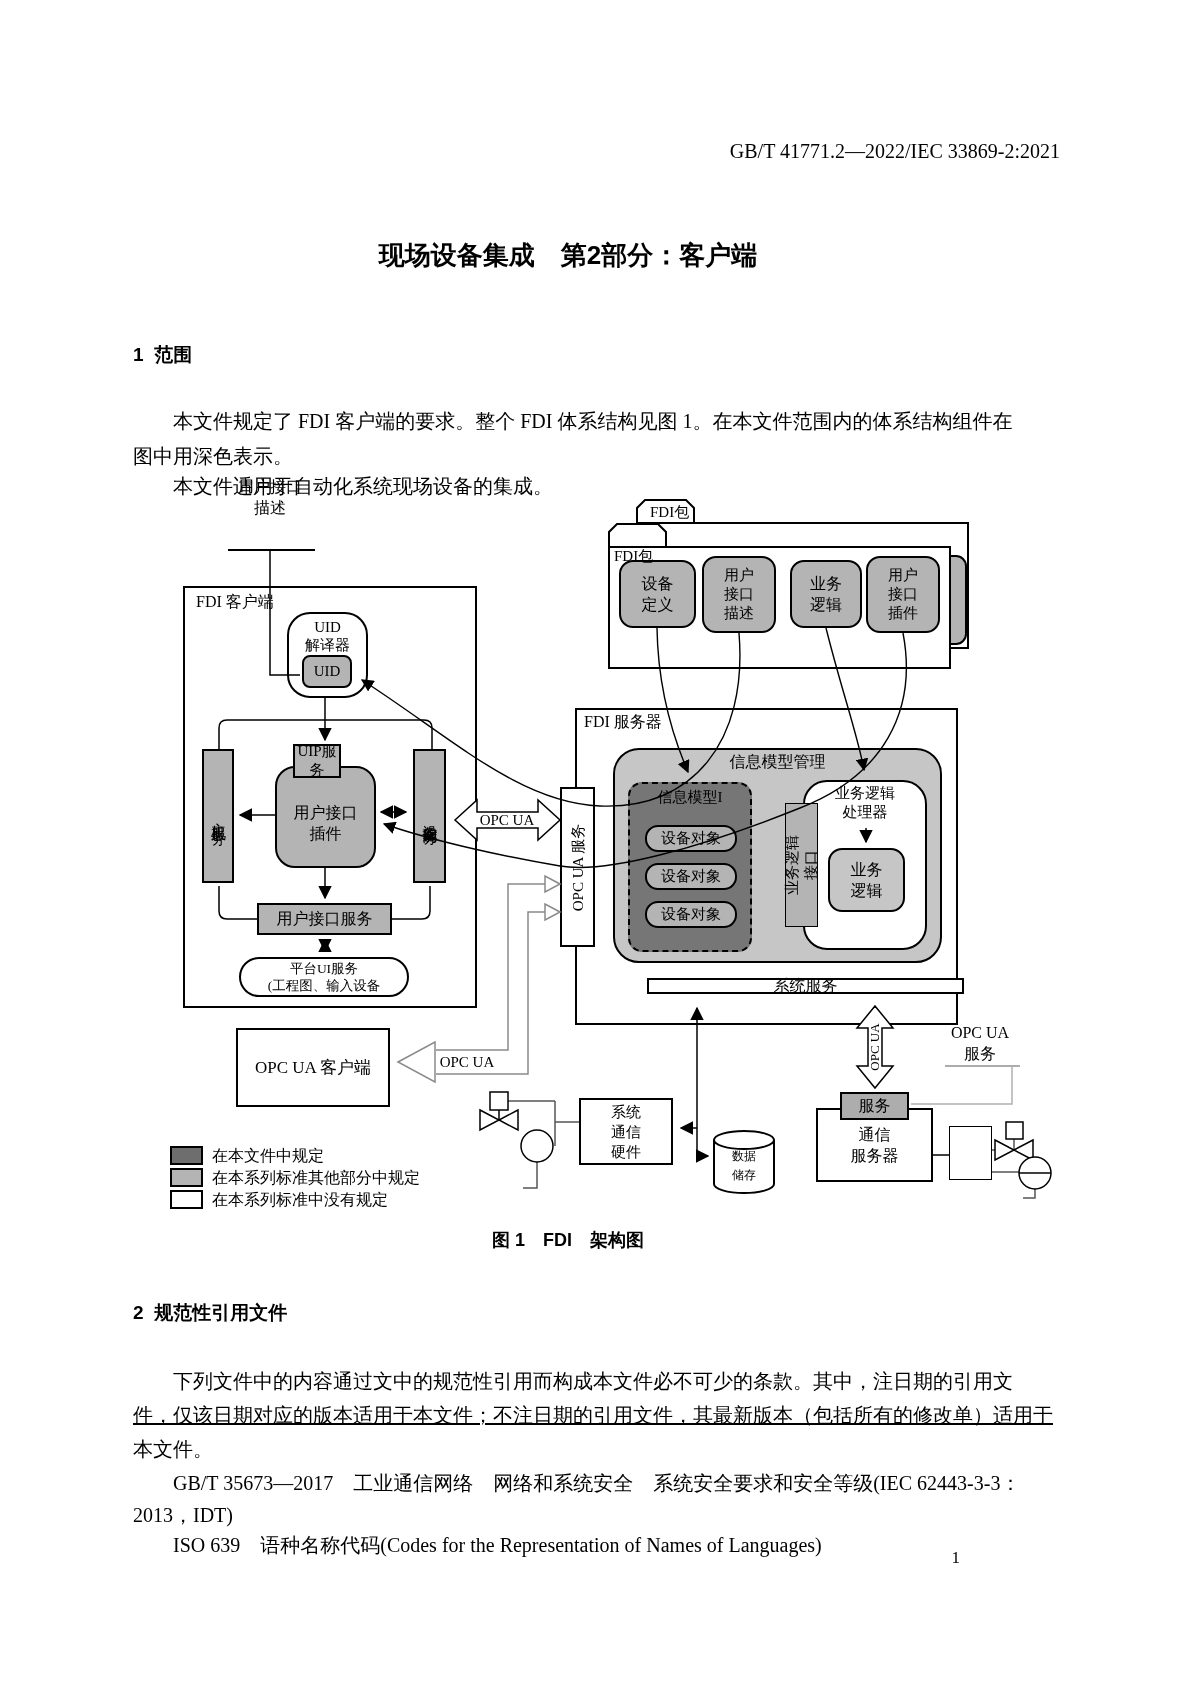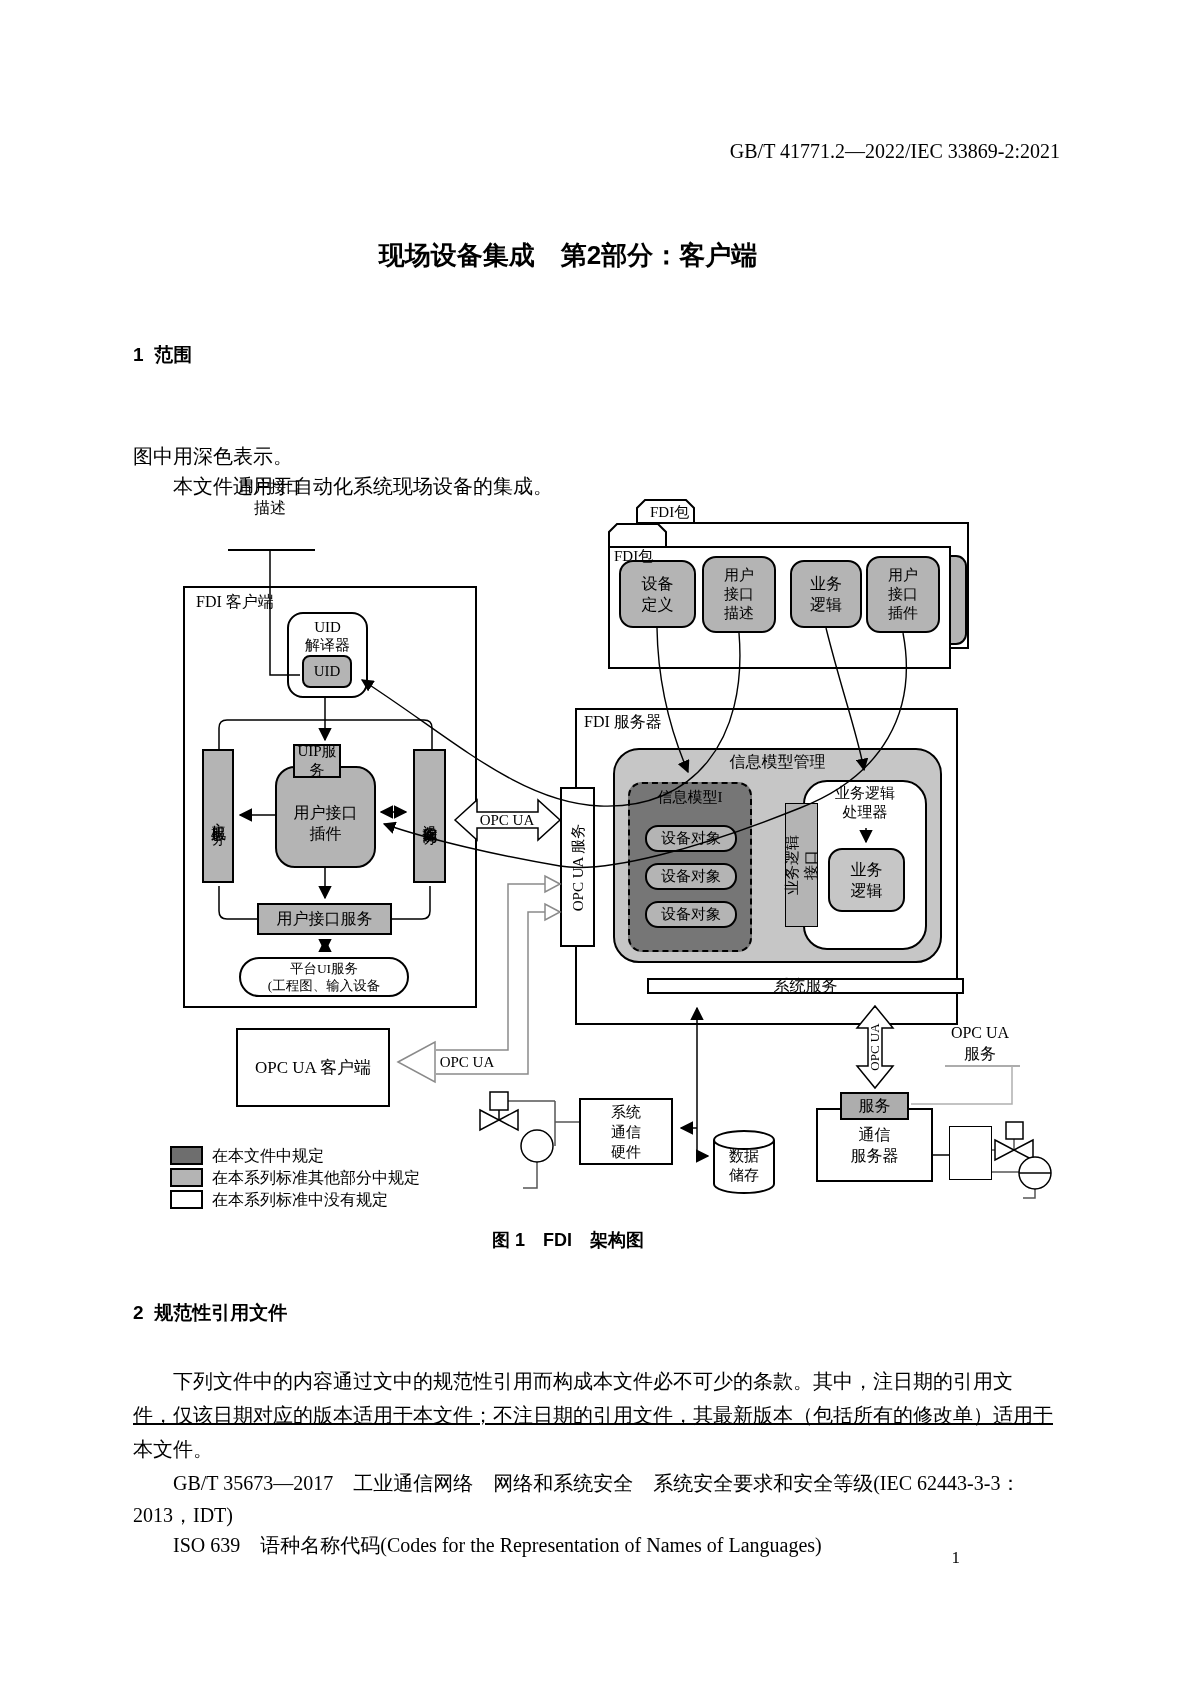--- a/index.html
+++ b/index.html
@@ -25,20 +25,21 @@
 <body>
 
 <div class="page">
 
   <div class="lbl" style="left:600px;top:140px;width:460px;text-align:right;font-size:20px;">GB/T 41771.2—2022/IEC 33869-2:2021</div>
   <div class="lbl sans" style="left:133px;top:238px;width:870px;text-align:center;font-size:26px;font-weight:bold;">现场设备集成　第2部分：客户端</div>
 
   <div class="lbl sans" style="left:133px;top:342px;font-size:19px;font-weight:bold;">
     <span>1</span>&nbsp;&nbsp;<span>范围</span>
   </div>
+  <div class="bodyline indent" style="top:408px;">本文件规定了 FDI 客户端的要求。整个 FDI 体系结构见图 1。在本文件范围内的体系结构组件在</div>
   <div class="bodyline" style="top:443px;">图中用深色表示。</div>
   <div class="bodyline indent" style="top:473px;">本文件适用于自动化系统现场设备的集成。</div>
 
   <svg class="svg-under" width="1191" height="1684" viewBox="0 0 1191 1684">
     <path d="M637,523 V508 L645,500 H686 L694,508 V523" fill="#fff" stroke="#000" stroke-width="2"></path>
     <rect x="637" y="523" width="331" height="125" fill="#fff" stroke="#000" stroke-width="2"></rect>
     <rect x="934" y="556" width="32" height="88" rx="10" fill="#b4b4b4" stroke="#000" stroke-width="2"></rect>
     <path d="M609,547 V532 L617,524 H658 L666,532 V547" fill="#fff" stroke="#000" stroke-width="2"></path>
     <rect x="609" y="547" width="341" height="121" fill="#fff" stroke="#000" stroke-width="2"></rect>
   </svg>
@@ -50,21 +51,21 @@
   <div class="box" style="left:803px;top:780px;width:124px;height:170px;border-radius:24px;"></div>
   <div class="box dark" style="left:628px;top:782px;width:124px;height:170px;border:2px dashed #000;border-radius:14px;"></div>
   <div class="box gray ctr" style="left:645px;top:825px;width:92px;height:27px;border-radius:13px;font-size:15px;">设备对象</div>
   <div class="box gray ctr" style="left:645px;top:863px;width:92px;height:27px;border-radius:13px;font-size:15px;">设备对象</div>
   <div class="box gray ctr" style="left:645px;top:901px;width:92px;height:27px;border-radius:13px;font-size:15px;">设备对象</div>
   <div class="box gray" style="left:785px;top:803px;width:33px;height:124px;border-width:1.5px;"></div>
   <div class="box lgray" style="left:828px;top:848px;width:77px;height:64px;border-radius:14px;"></div>
   <div class="box ctr" style="left:615px;top:978px;width:317px;height:16px;font-size:16px;margin-left:32px;">系统服务</div>
   <div class="box" style="left:560px;top:787px;width:35px;height:160px;"></div>
 
-  <div class="box" style="left:287px;top:612px;width:81px;height:86px;border-radius:16px;text-decoration:underline;">
+  <div class="box" style="left:287px;top:612px;width:81px;height:86px;border-radius:23px;text-decoration:underline;">
     <div class="pre" style="position:absolute;left:0;top:4px;width:100%;text-align:center;font-size:15px;line-height:18px;">UID
 解译器</div>
     <div class="gray ctr" style="position:absolute;left:13px;top:41px;width:50px;height:33px;border:2px solid #000;border-radius:8px;font-size:15px;box-sizing:border-box;">UID</div>
   </div>
   <div class="box gray ctr vtext" style="left:202px;top:749px;width:32px;height:134px;font-size:15px;">主机服务</div>
   <div class="box gray" style="left:275px;top:766px;width:101px;height:102px;border-radius:20px;">
     <div class="pre" style="position:absolute;left:0;top:34px;width:100%;text-align:center;font-size:16px;line-height:21px;">用户接口
 插件</div>
   </div>
   <div class="box gray ctr" style="left:293px;top:744px;width:48px;height:34px;font-size:15px;">UIP服务</div>
@@ -180,21 +181,21 @@
   <div class="lbl rot pre ctr" style="left:740px;top:845px;width:124px;height:40px;font-size:15px;line-height:19px;">业务逻辑
 接口</div>
   <div class="lbl rot ctr" style="left:498px;top:858px;width:160px;height:19px;font-size:15px;">OPC UA 服务</div>
   <div class="lbl ctr" style="left:462px;top:811px;width:90px;height:18px;font-size:15px;">OPC UA</div>
   <div class="lbl ctr" style="left:428px;top:1053px;width:78px;height:18px;font-size:15px;">OPC UA</div>
   <div class="lbl rot ctr" style="left:835px;top:1039px;width:80px;height:16px;font-size:13px;">OPC UA</div>
   <div class="lbl" style="left:650px;top:503px;font-size:15px;">FDI包</div>
   <div class="lbl" style="left:614px;top:547px;font-size:15px;">FDI包</div>
   <div class="lbl pre" style="left:940px;top:1022px;width:80px;text-align:center;font-size:16px;line-height:21px;">OPC UA
 服务</div>
-  <div class="lbl pre ctr" style="left:714px;top:1146px;width:60px;height:40px;font-size:15px;line-height:19px;">数据
+  <div class="lbl pre ctr" style="left:714px;top:1146px;width:60px;height:40px;font-size:12px;line-height:19px;">数据
 储存</div>
 
   <div class="lbl sans" style="left:133px;top:1228px;width:870px;text-align:center;font-size:18px;font-weight:bold;">图 1　FDI　架构图</div>
 
   <div class="lbl sans" style="left:133px;top:1300px;font-size:19px;font-weight:bold;">
     <span>2</span>&nbsp;&nbsp;<span>规范性引用文件</span>
   </div>
   <div class="bodyline indent" style="top:1368px;">下列文件中的内容通过文中的规范性引用而构成本文件必不可少的条款。其中，注日期的引用文</div>
   <div class="bodyline" style="top:1402px;text-decoration:underline;">件，仅该日期对应的版本适用于本文件；不注日期的引用文件，其最新版本（包括所有的修改单）适用于</div>
   <div class="bodyline" style="top:1436px;">本文件。</div>

